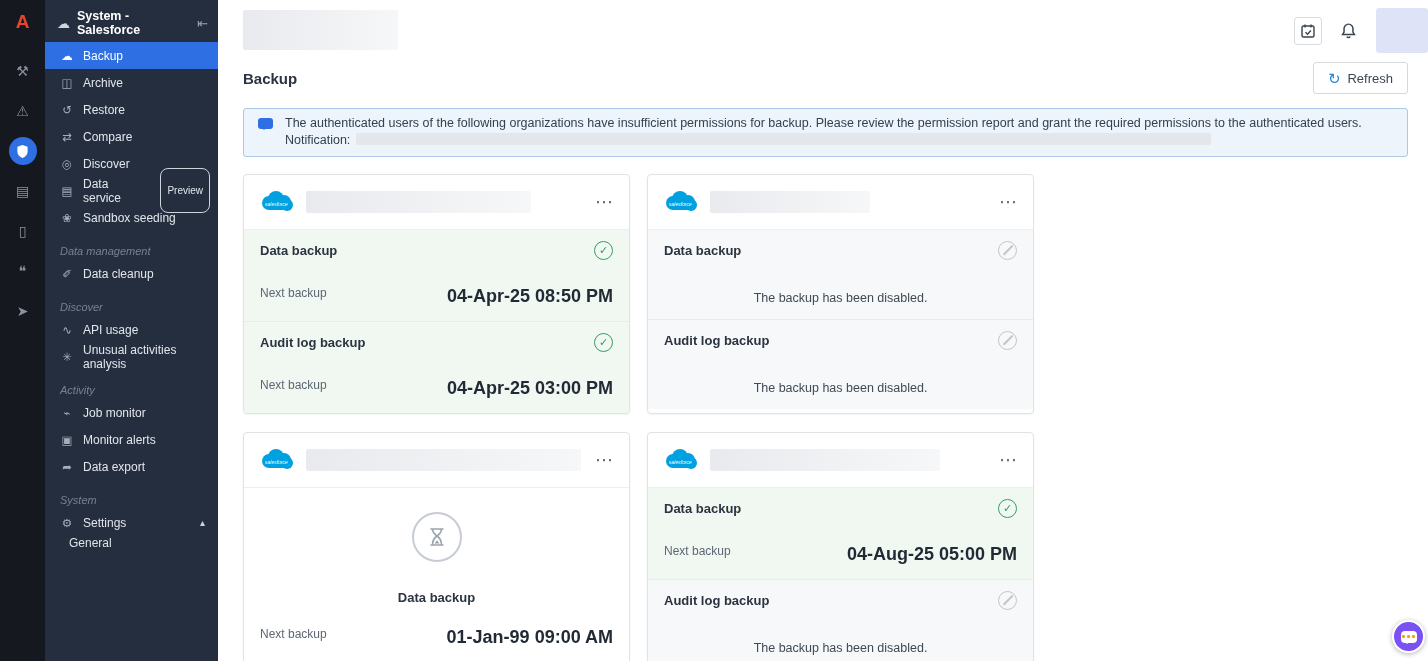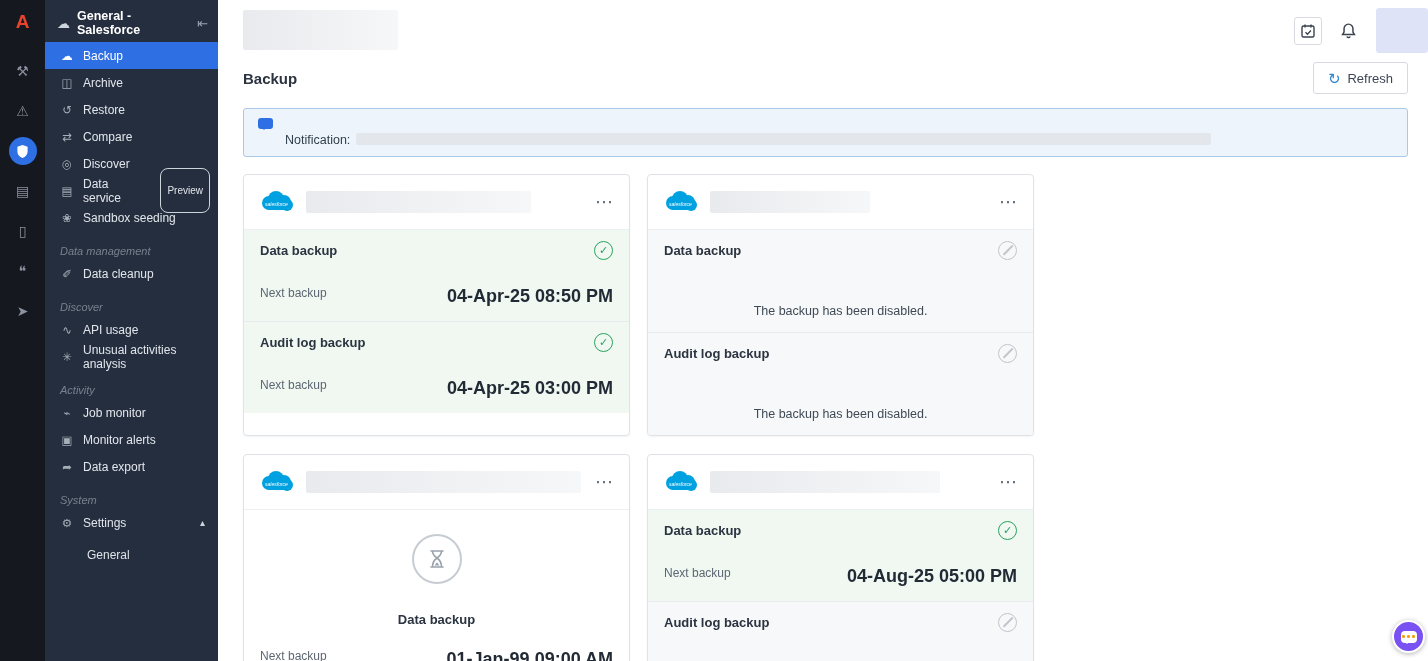--- a/index.html
+++ b/index.html
@@ -22,21 +22,21 @@
   
   .sidebar { width:173px; flex:none; background:#252e3e; color:#e2e6ec; font-size:12px; overflow:hidden; }
   .sb-header { height:42px; display:flex; align-items:center; gap:7px; padding:4px 10px 0 12px; color:#fff; font-weight:bold; font-size:12.5px; }
   .sb-header .ic { color:#cfd5dd; font-size:13px; }
   .sb-collapse { margin-left:auto; background:none; border:none; color:#9aa2ae; font-size:13px; }
   .sb-item { height:27px; display:flex; align-items:center; gap:9px; padding:0 8px 0 15px; cursor:pointer; color:#e2e6ec; }
   .sb-item .ic { width:14px; text-align:center; color:#a6aeb9; font-size:11.5px; flex:none; }
   .sb-item.active { background:#2e6fe4; color:#fff; }
   .sb-item.active .ic { color:#fff; }
   .sb-item .chev { margin-left:auto; color:#cfd4da; font-size:10px; padding-right:5px; }
-  .sb-sub { height:26px; display:flex; align-items:flex-end; padding-left:42px; cursor:pointer; color:#dfe3e9; }
+  .sb-sub { height:26px; display:flex; align-items:flex-start; padding-left:24px; cursor:pointer; color:#dfe3e9; }
   .sb-group-label { margin:14px 0 3px 15px; color:#78818f; font-size:11px;font-style:italic; }
   .badge { border:1px solid #cdd3db; border-radius:8px; font-size:10px; line-height:13px; padding:15px 6px; color:#e2e6ec; margin-left:2px; }
 
   
   .main { flex:1; min-width:0; position:relative; overflow:hidden; background:#fff; display:flex; flex-direction:column; }
   .redact { background:linear-gradient(90deg,#e8eaee 0%,#f1f2f4 60%,#f6f7f8 100%); border-radius:2px; }
 
   .topbar { height:60px; flex:none; display:flex; align-items:center; padding-left:25px; position:relative; }
   .topbar-redact { width:155px; height:40px; }
   .top-actions { position:absolute; right:0; top:8px; display:flex; align-items:center; }
@@ -69,21 +69,21 @@
   .section + .section { border-top:1px solid #e8ebee; }
   .sec-top { display:flex; align-items:center; justify-content:space-between; }
   .sec-title { font-weight:bold; font-size:13px; color:#2b3440; }
   .status-ok { width:19px; height:19px; border:1.6px solid #27a35b; border-radius:50%; color:#27a35b; display:flex; align-items:center; justify-content:center; font-size:11px; font-weight:bold; flex:none; }
   .status-ok i { font-style:normal; }
   .status-off { width:19px; height:19px; border:1.6px solid #c0c6cc; border-radius:50%; position:relative; flex:none; }
   .status-off::after { content:""; position:absolute; left:50%; top:50%; width:1.6px; height:13px; background:#c0c6cc; transform:translate(-50%,-50%) rotate(45deg); }
   .sec-row { display:flex; justify-content:space-between; align-items:flex-start; margin-top:26px; }
   .row-label { color:#5d6773; font-size:12px; }
   .row-value { font-weight:bold; font-size:18px; color:#222b35; }
-  .sec-msg { margin-top:44px; text-align:center; color:#3f4a56; font-size:12.5px; }
+  .sec-msg { margin-top:31px; text-align:center; color:#3f4a56; font-size:12.5px; }
 
   .pending { padding:16px 16px 16px; display:flex; flex-direction:column; align-items:center; }
   .hg-circle { width:50px; height:50px; border:2px solid #c6ccd2; border-radius:50%; display:flex; align-items:center; justify-content:center; margin-top:8px; }
   .pending-title { font-weight:bold; font-size:13px; color:#2b3440; margin-top:28px; }
   .pending-row { width:100%; margin-top:22px; }
 
   .chat-fab { position:absolute; right:3px; bottom:8px; width:33px; height:33px; border-radius:50%; background:#7a52f4; border:2px solid #fff; box-shadow:0 1px 5px rgba(0,0,0,.3); display:flex; align-items:center; justify-content:center; }
   .fab-bubble { width:16px; height:12px; background:#fff; border-radius:4px; position:relative; display:flex; align-items:center; justify-content:center; }
   .fab-bubble::after { content:""; position:absolute; left:3px; bottom:-4px; border:3px solid transparent; border-top-color:#fff; }
   .fab-dots { width:2.5px; height:2.5px; border-radius:50%; background:#f59e0b; box-shadow:5px 0 0 #f59e0b,-5px 0 0 #f59e0b; }
@@ -102,21 +102,21 @@
   </button>
   <button class="rail-item">▤</button>
   <button class="rail-item">▯</button>
   <button class="rail-item">❝</button>
   <button class="rail-item">➤</button>
 </div>
 
 <div class="sidebar">
   <div class="sb-header">
     <span class="ic">☁</span>
-    <span>General - Salesforce</span>
+    <span>System - Salesforce</span>
     <button class="sb-collapse">⇤</button>
   </div>
 
   <div class="sb-item active">
     <span class="ic">☁</span>
     <span>Backup</span>
   </div>
   <div class="sb-item">
     <span class="ic">◫</span>
     <span>Archive</span>
@@ -210,21 +210,21 @@
     <div class="page-title">Backup</div>
     <button class="refresh-btn">
       <span class="ic">↻</span>
       <span>Refresh</span>
     </button>
   </div>
 
   <div class="banner">
     <span class="bubble-icon"></span>
     <div>
-      <br>
+      <span>The authenticated users of the following organizations have insufficient permissions for backup. Please review the permission report and grant the required permissions to the authenticated users.</span><br>
       <span>Notification:</span><span class="org-redact"></span>
     </div>
   </div>
 
   <div class="cards">
 
     <div class="card">
       <div class="card-head">
         <span class="sf-logo">
           <svg width="36" height="25" viewBox="0 0 36 25">

